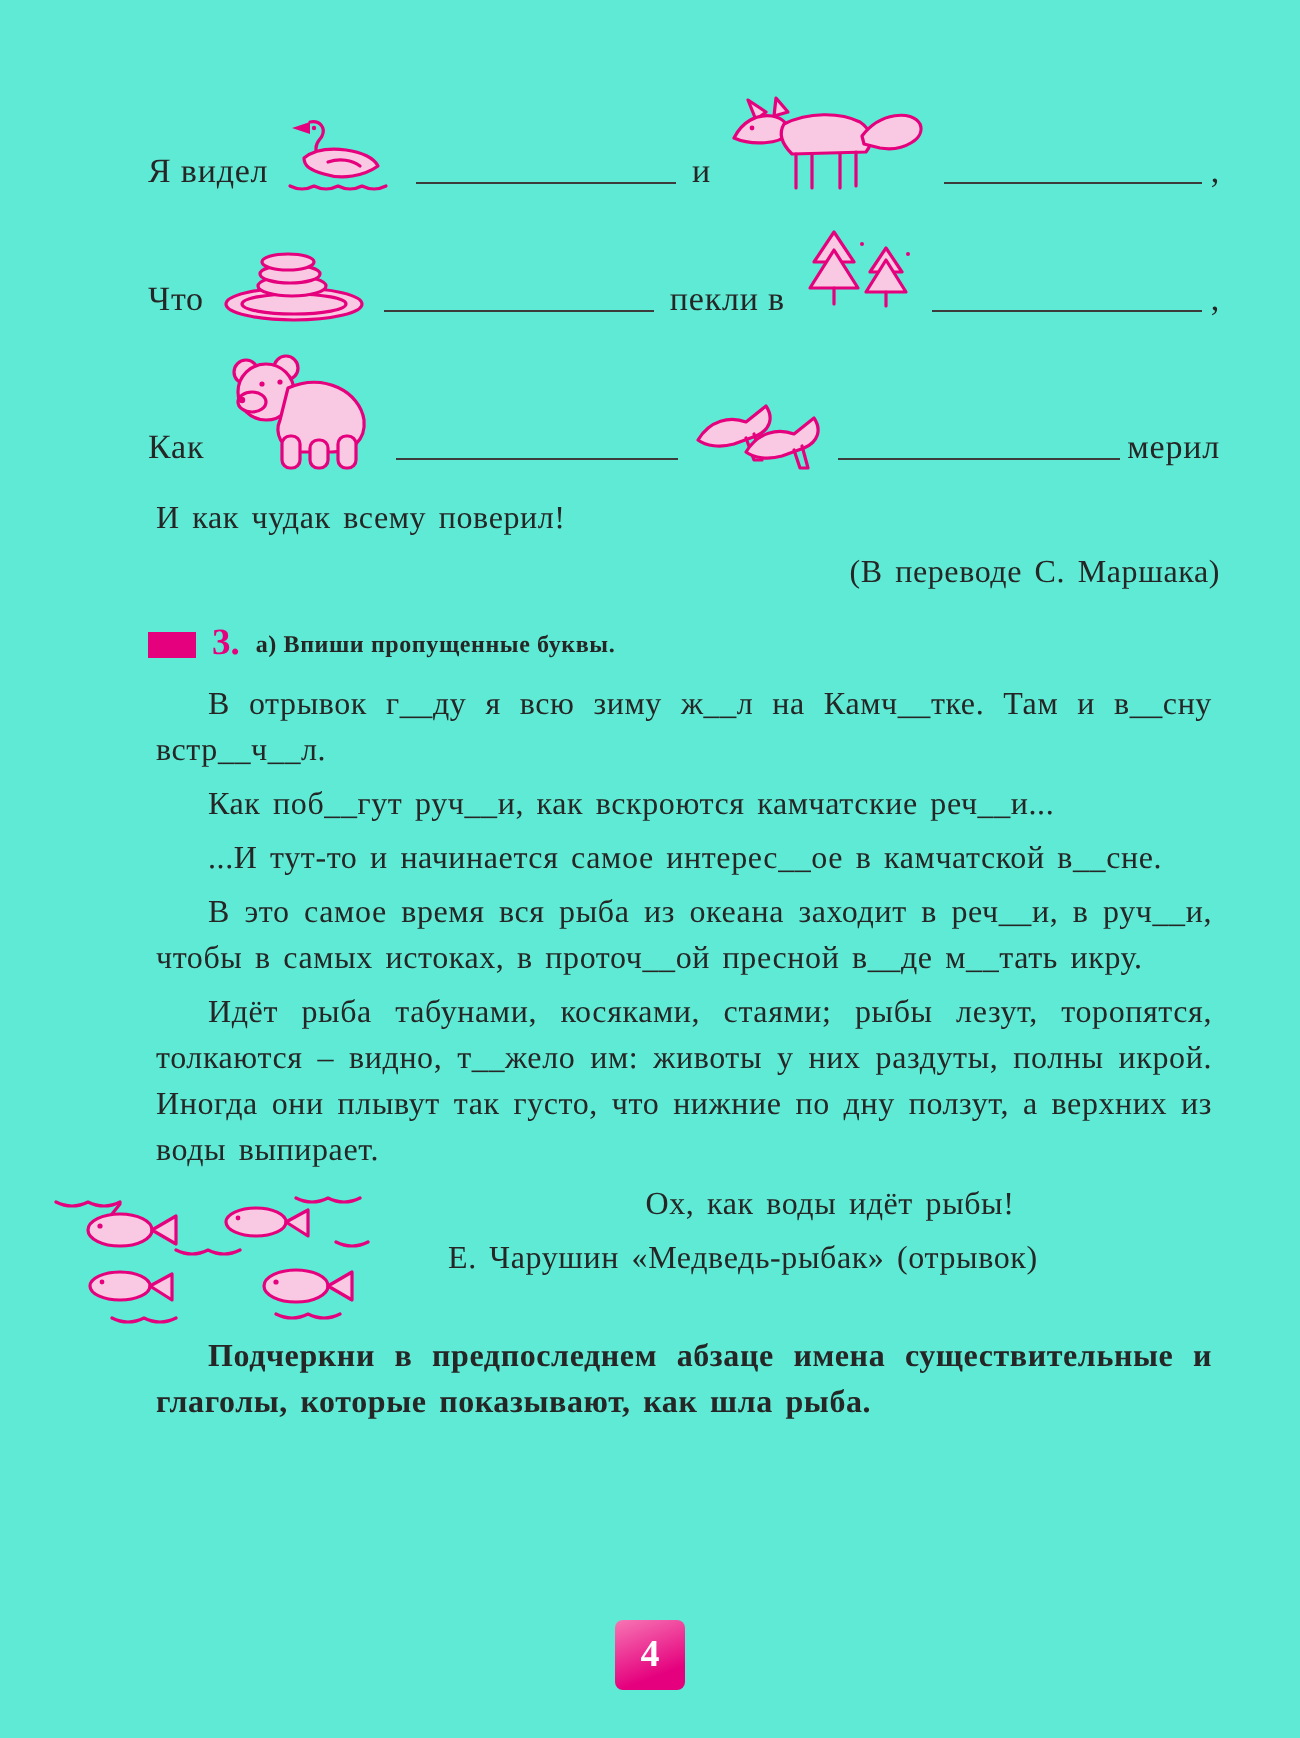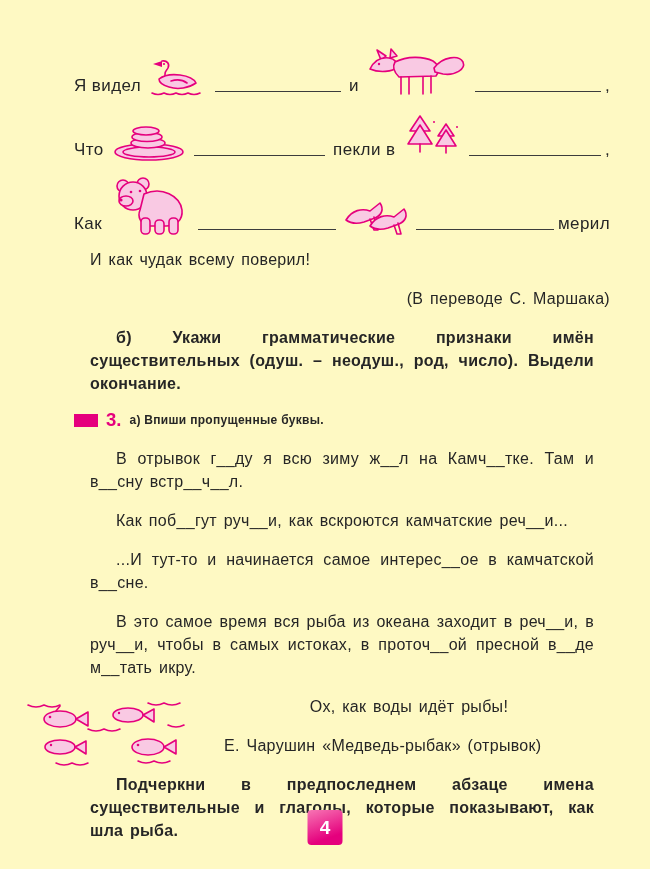--- a/index.html
+++ b/index.html
@@ -5,22 +5,22 @@
   :root{
     --accent:#e5007d;
     --accent-light:#f9c9e3;
     --ink:#262626;
   }
   html,body{margin:0;padding:0;background:#ffffff;}
   .page{
     position:relative;
     width:650px;height:869px;
     box-sizing:border-box;
-    background:#fef9c3;
-    font-family:Liberation Sans, sans-serif;
+    background:#5eead4;
+    font-family:Liberation Serif, serif;
     color:var(--ink);
     overflow:hidden;
   }
   .content{padding:46px 40px 0 74px;}
 
   
   .fill-row{
     display:flex;align-items:flex-end;gap:8px;
     min-height:52px;margin-bottom:12px;
     font-size:17px;
@@ -33,21 +33,21 @@
     margin-bottom:6px;
   }
   .illus{flex:0 0 auto;display:block;}
 
   
   svg .ln{stroke:var(--accent);fill:none;stroke-width:1.6;stroke-linecap:round;stroke-linejoin:round;}
   svg .fl{stroke:var(--accent);fill:var(--accent-light);stroke-width:1.6;stroke-linejoin:round;}
   svg .sd{fill:var(--accent);stroke:none;}
 
   
-  p{margin:16px;font-size:16px;line-height:23px;letter-spacing:.3px;word-spacing:2px;text-align:justify;}
+  p{margin:4px;font-size:16px;line-height:23px;letter-spacing:.3px;word-spacing:2px;text-align:justify;}
   .indent{text-indent:26px;}
   .poem-line{margin-top:8px;text-align:left;}
   .attribution{text-align:right;margin:4px 0 14px;}
   .task-b{font-weight:700;margin-bottom:14px;}
   .task-final{font-weight:700;margin-top:12px;clear:both;}
 
   .ex-head{display:flex;align-items:center;gap:8px;margin:2px 0 8px;}
   .ex-bullet{width:24px;height:13px;background:var(--accent);display:inline-block;}
   .ex-num{color:var(--accent);font-weight:700;font-size:18.5px;}
   .ex-intro{font-weight:700;font-size:12px;letter-spacing:.3px;}
@@ -142,32 +142,32 @@
         <path class="fl" d="M26 28 C32 18 42 16 50 19 L60 11 C64 17 62 23 55 26 L44 30 C37 32 30 31 26 28 Z"></path>
         <path class="ln" d="M50 27 L53 36 H57 L54 25"></path>
       </svg>
       <span class="blank"></span>
       <span class="word tail">мерил</span>
     </div>
 
     <p class="poem-line">И как чудак всему поверил!</p>
     <p class="attribution">(В переводе С. Маршака)</p>
 
-    <p class="task-b indent">б) Укажи грамматические признаки имён существительных (одуш. – неодуш., род, число). Выдели окончание.</p>
 
     <div class="ex-head">
       <span class="ex-bullet"></span>
       <span class="ex-num">3.</span>
       <span class="ex-intro">а) Впиши пропущенные буквы.</span>
     </div>
 
     <p class="indent">В отрывок г__ду я всю зиму ж__л на Камч__тке. Там и в__сну встр__ч__л.</p>
     <p class="indent">Как поб__гут руч__и, как вскроются камчатские реч__и...</p>
     <p class="indent">...И тут-то и начинается самое интерес__ое в камчатской в__сне.</p>
     <p class="indent">В это самое время вся рыба из океана заходит в реч__и, в руч__и, чтобы в самых истоках, в проточ__ой пресной в__де м__тать икру.</p>
+    <p class="indent">Идёт рыба табунами, косяками, стаями; рыбы лезут, торопятся, толкаются – видно, т__жело им: животы у них раздуты, полны икрой. Иногда они плывут так густо, что нижние по дну ползут, а верхних из воды выпирает.</p>
 
     <div class="fish-wrap">
       <svg width="186" height="74" viewBox="0 0 186 74">
         <path class="ln" d="M2 10 q8 4 16 0 q8 4 16 0 M122 8 q8 4 16 0 q8 4 16 0"></path>
         <ellipse class="fl" cx="34" cy="24" rx="16" ry="8"></ellipse>
         <path class="fl" d="M50 24 L62 17 V31 Z"></path>
         <circle class="sd" cx="24" cy="22" r="1.3"></circle>
         <path class="ln" d="M30 16 l4 -5"></path>
         <g transform="translate(72,2)">
           <ellipse class="fl" cx="30" cy="18" rx="15" ry="7"></ellipse>

